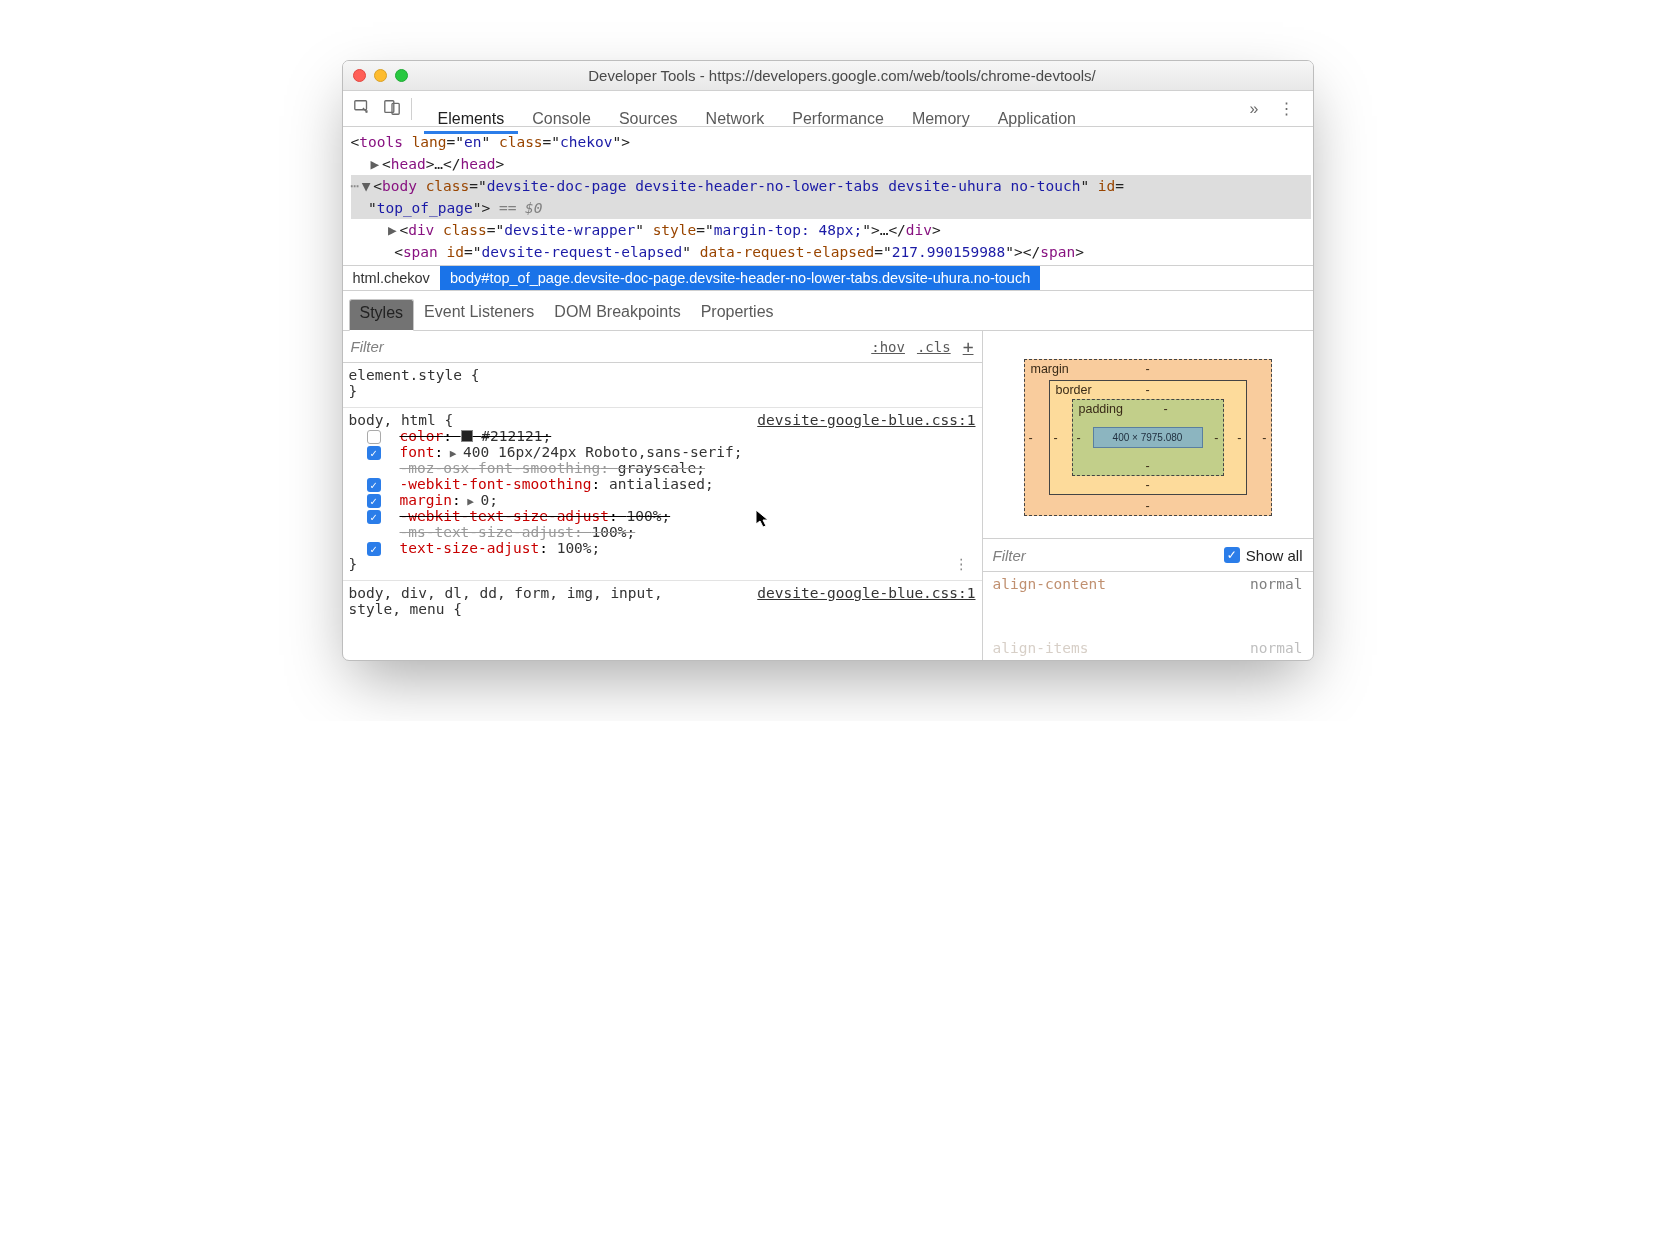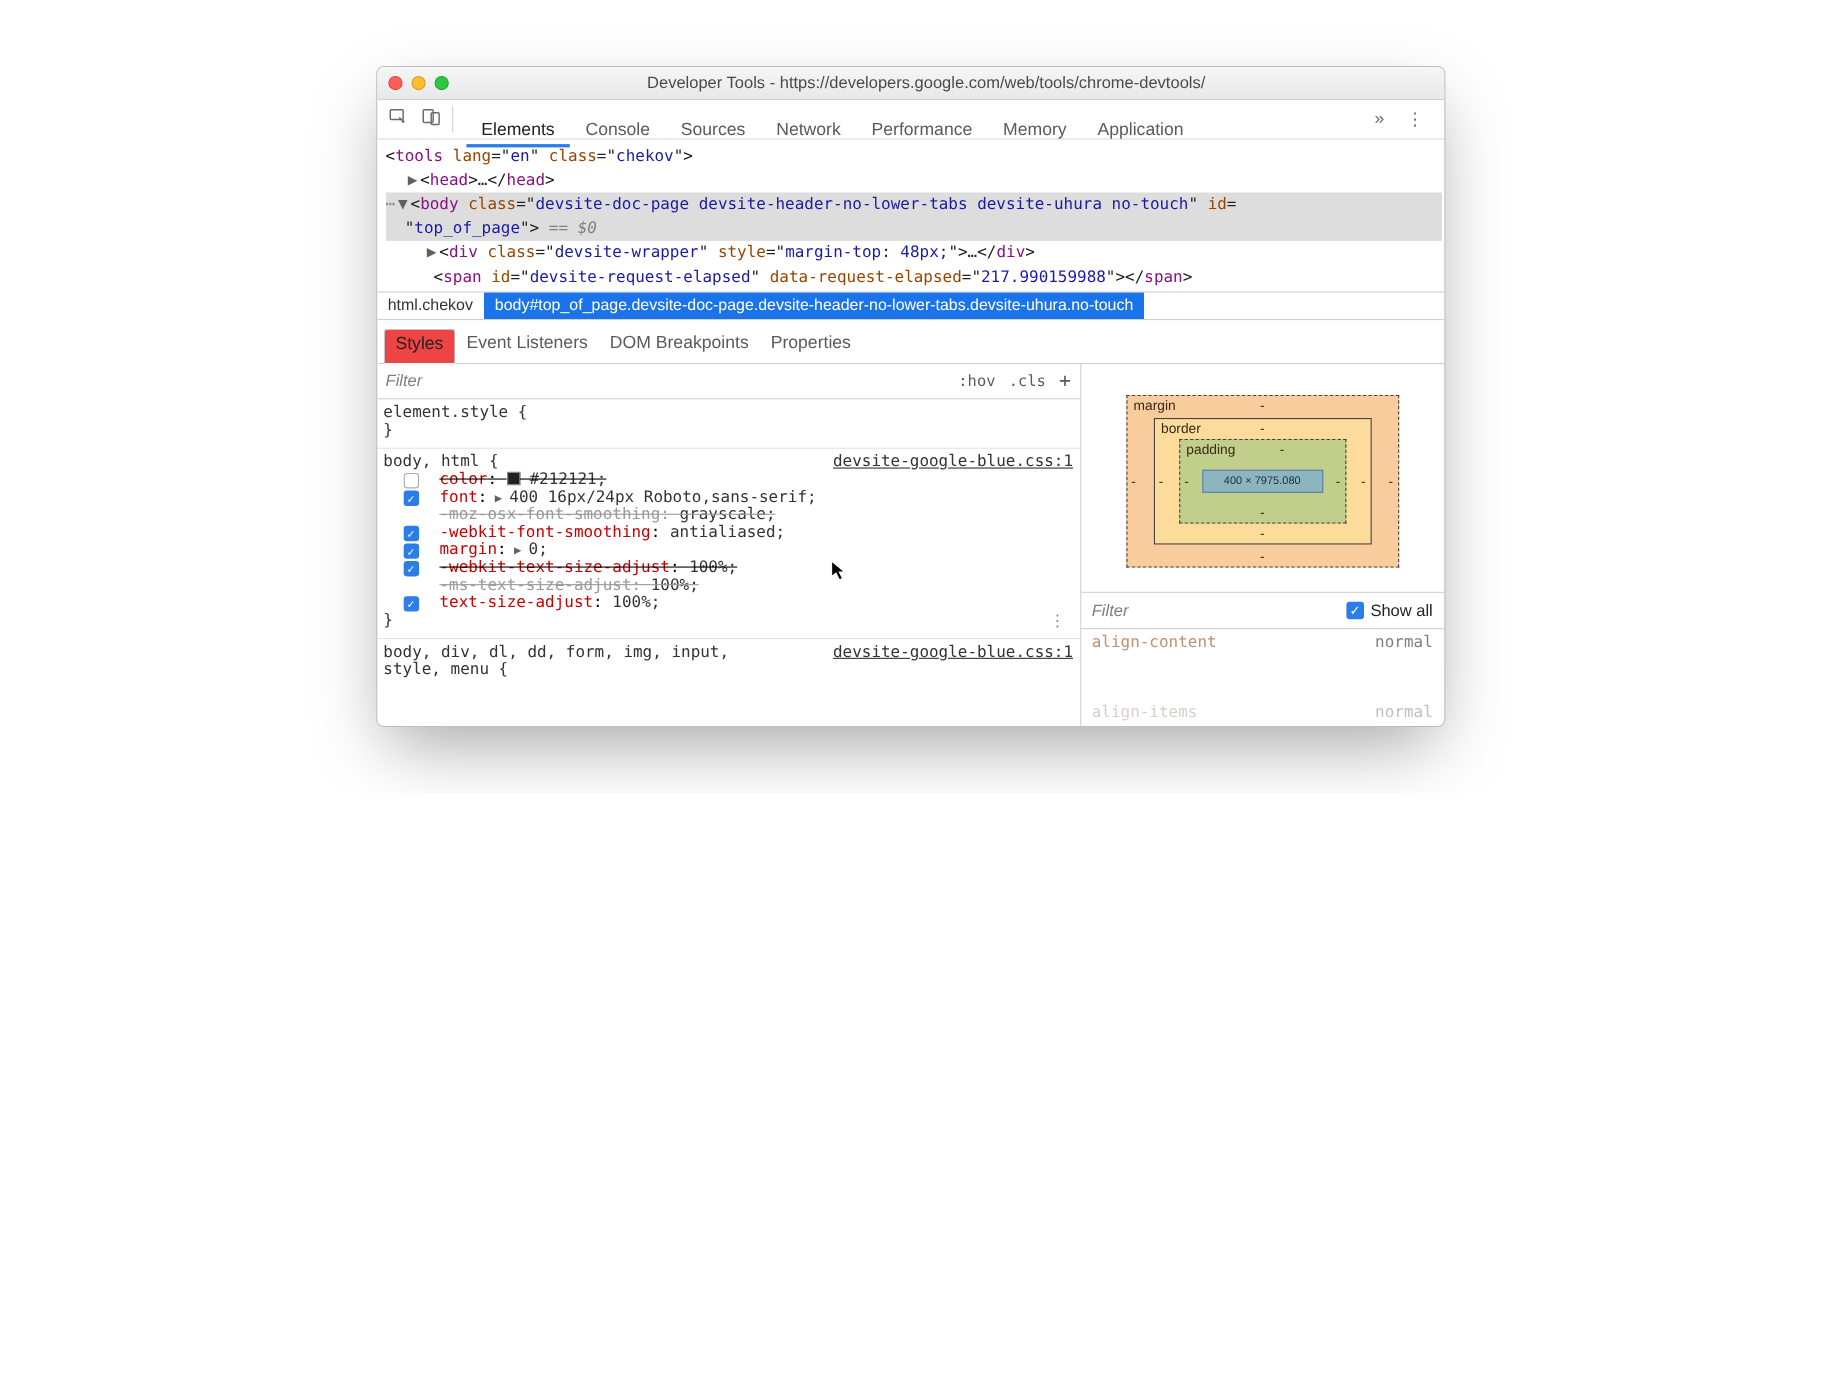--- a/index.html
+++ b/index.html
@@ -92,32 +92,32 @@
     font-size:16px;
     color:#5a5a5a;
   }
   .subtab { padding:4px 10px 8px 10px; }
   .subtab.active {
     color:#222;
     border:1px solid #c6c6c6;
     border-bottom:1px solid #fff;
     border-radius:3px 3px 0 0;
     margin-bottom:-1px;
-    background:#ef4444;
+    background:#737373;
   }
   .main-split { display:flex; }
   .styles-col { flex:1; border-right:1px solid #d0d0d0; font-family: Menlo, Consolas, monospace; font-size:14.5px;}
   .filter-row {
     display:flex; align-items:center;
     height:32px; padding:0 8px;
     border-bottom:1px solid #d0d0d0;
     color:#808080;
   }
   .filter-row .f-label { font-family:-apple-system,Arial,sans-serif; color:#808080; font-size:15px; font-style:italic;}
-  .filter-row .ctrls { margin-left:auto; display:flex; gap:12px; font-family: Menlo,monospace; color:#5a5a5a; font-size:14px; align-items:center;}
+  .filter-row .ctrls { margin-left:auto; display:flex; gap:12px; font-family: Menlo,monospace; color:#5a5a5a; font-size:14px; align-items:center;text-decoration:underline;}
   .plus { font-size:18px; font-weight:300; }
   .rule-block { padding:4px 6px 8px 6px; border-bottom:1px solid #e3e3e3;}
   .sel-text { color:#333; }
   .src-link { float:right; text-decoration:underline; color:#333; }
   .prop-line { padding-left:18px; display:flex; align-items:center; gap:19px;}
   .prop-line .cb {
     width:14px; height:14px; border-radius:3px;
     display:inline-flex; align-items:center; justify-content:center;
     font-size:11px; color:#fff; position:relative; top:1px;
   }

